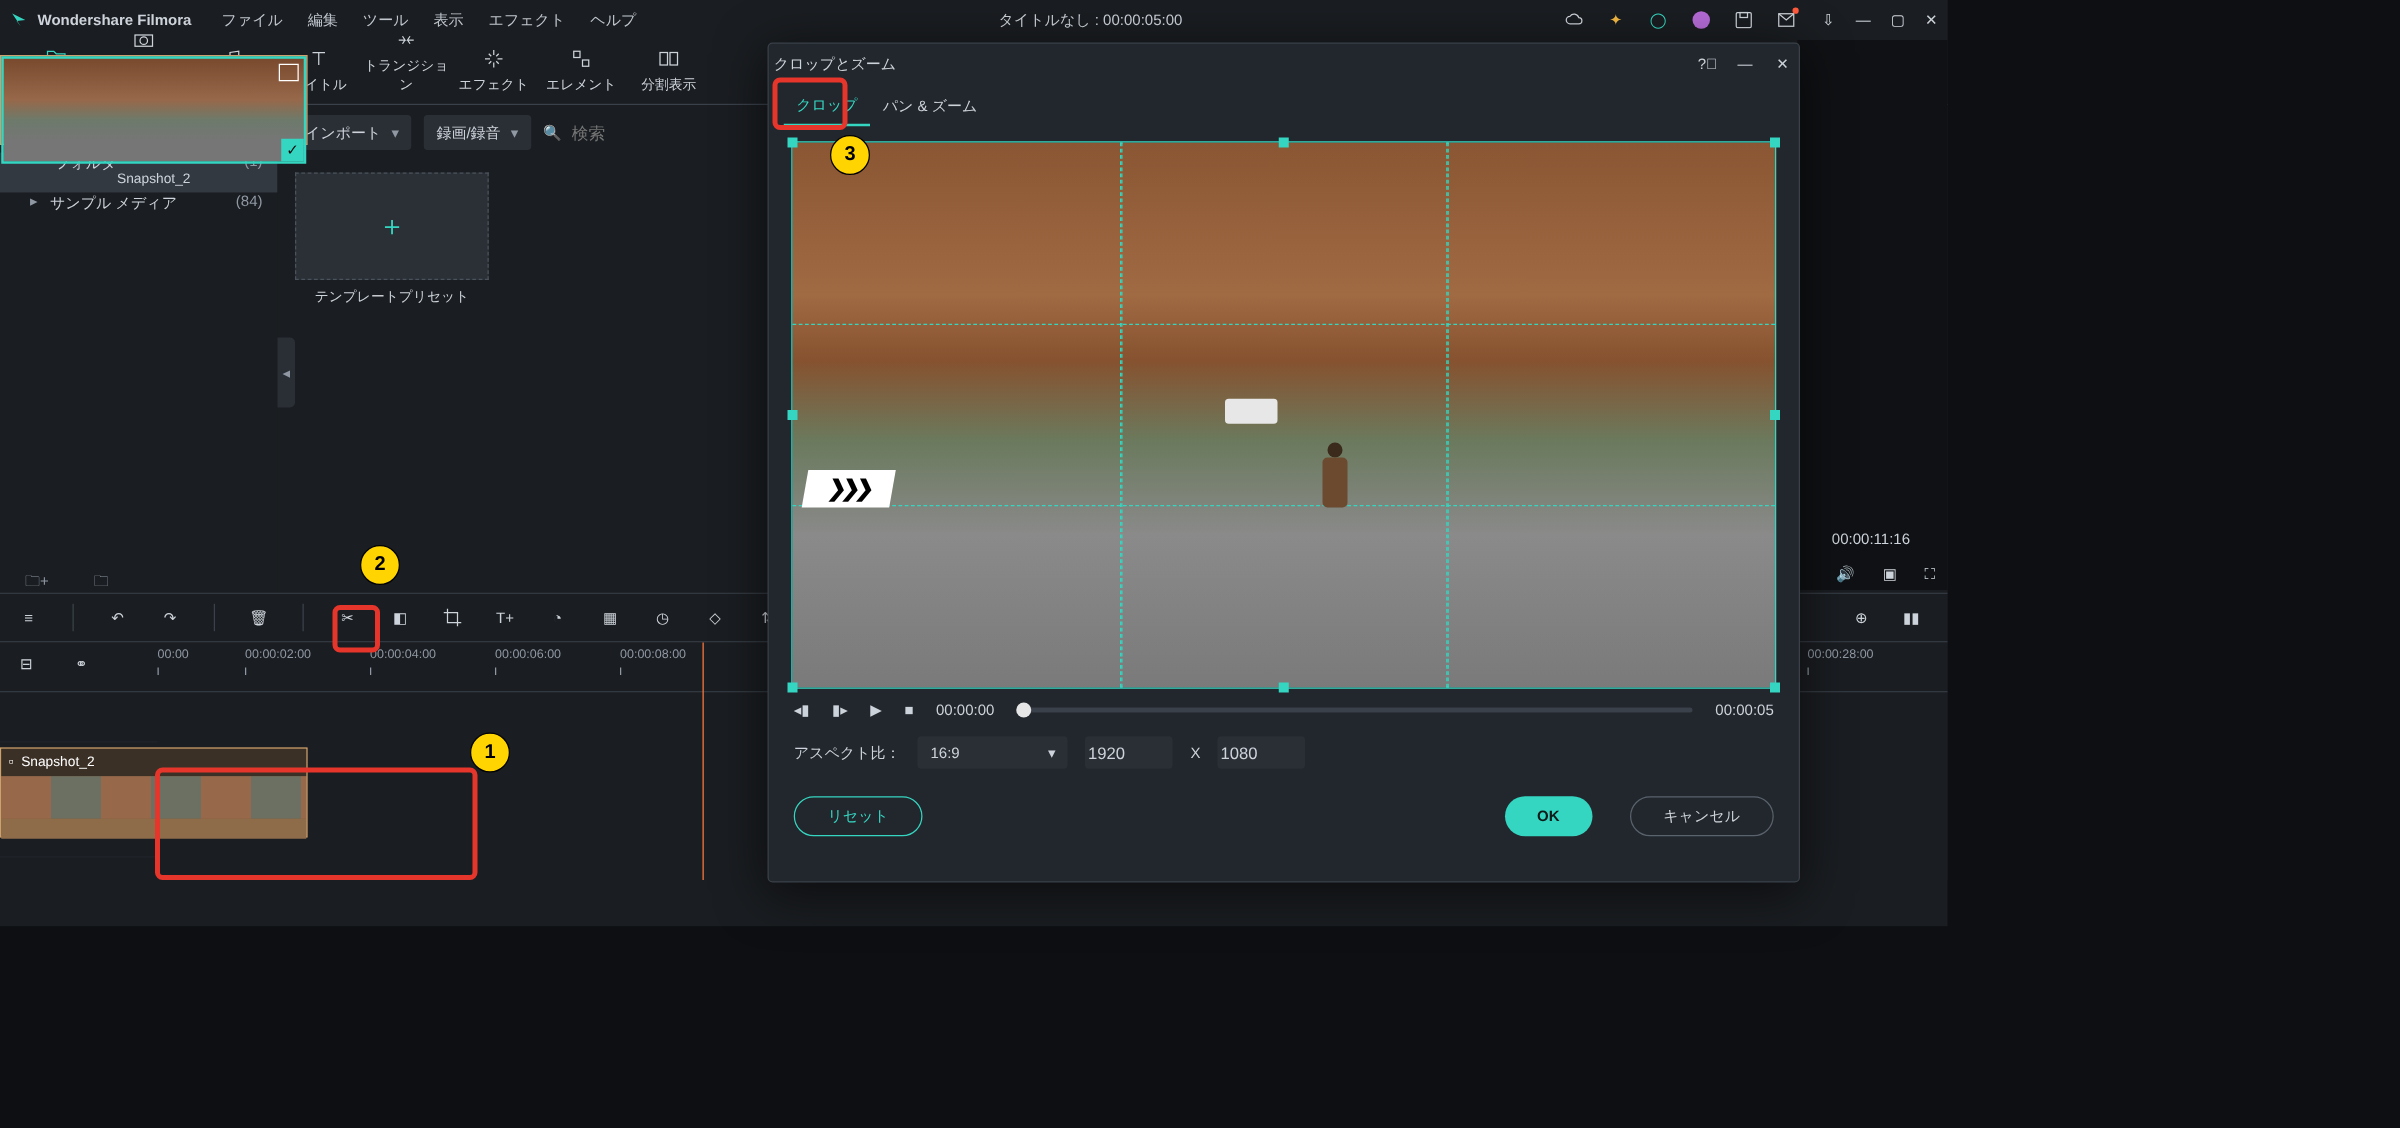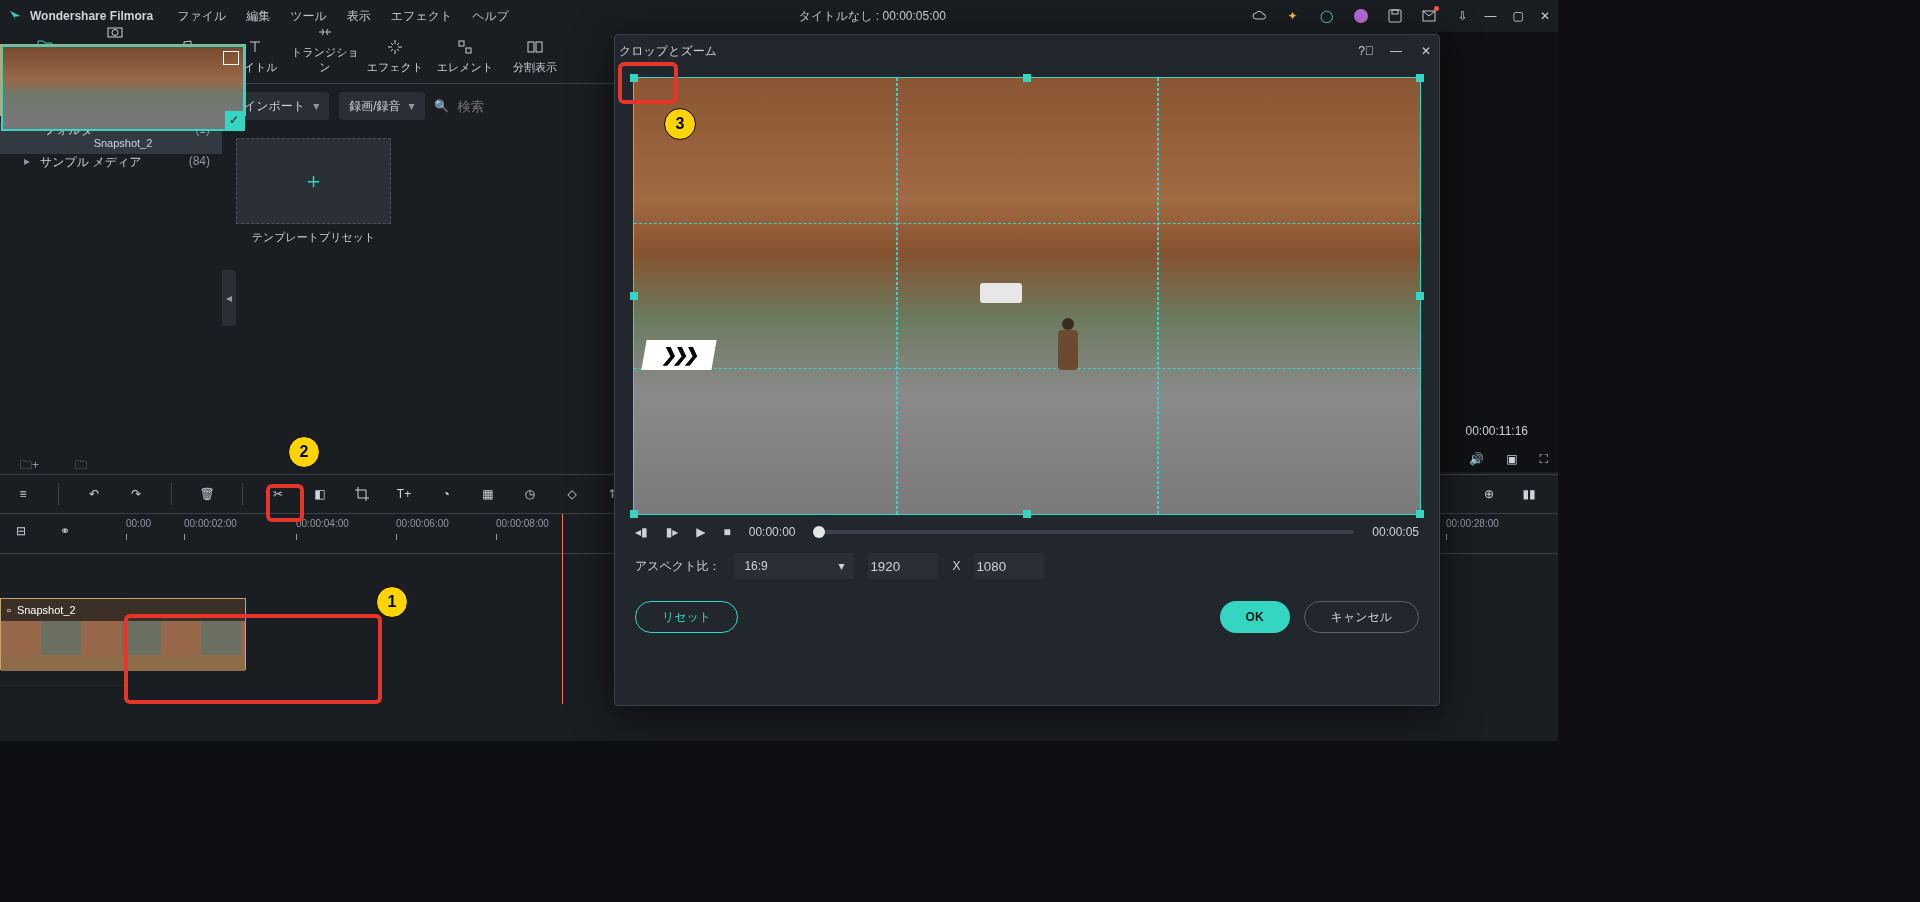--- a/index.html
+++ b/index.html
@@ -102,21 +102,21 @@
   .crop-area .van{position:absolute;left:44%;top:47%;width:42px;height:20px;background:#e7e7e7;border-radius:3px}
   .crop-area .person{position:absolute;left:54%;top:55%;width:20px;height:80px}
   .crop-area .person::before{content:"";position:absolute;left:4px;top:0;width:12px;height:12px;border-radius:50%;background:#3a2b1c}
   .crop-area .person::after{content:"";position:absolute;left:0;top:12px;width:20px;height:40px;background:#6b4a30;border-radius:4px}
   .dlg-player{display:flex;align-items:center;gap:18px;padding:10px 20px;color:#cdd3da}
   .dlg-player .track{flex:1;height:4px;background:#3a414a;border-radius:2px;position:relative}
   .dlg-player .track .knob{position:absolute;left:0;top:-4px;width:12px;height:12px;border-radius:50%;background:#e6e6e6}
   .dlg-aspect{display:flex;align-items:center;gap:14px;padding:4px 20px}
   .dlg-aspect .sel{width:120px;height:26px;background:var(--bg3);display:flex;align-items:center;justify-content:space-between;padding:0 10px;border-radius:3px}
   .dlg-aspect input{width:70px;height:26px;background:var(--bg3);border:none;color:var(--text);text-align:left;border-radius:3px}
-  .dlg-btns{display:flex;align-items:center;padding:18px 20px;gap:14px}
+  .dlg-btns{display:flex;align-items:center;padding:18px 20px;gap:30px}
   .btn{height:32px;padding:0 26px;border-radius:16px;display:inline-flex;align-items:center;justify-content:center;cursor:pointer;font-size:12px}
   .btn.outline{border:1px solid var(--teal);color:var(--teal);background:transparent}
   .btn.primary{background:var(--teal);color:#0c1a18;font-weight:600}
   .btn.ghost{border:1px solid #5a626c;color:var(--text)}
   .dlg-btns .sp{flex:1}
   
   .callout{position:absolute;border-radius:50%;width:32px;height:32px;background:var(--yellow);color:#000;font-weight:700;display:flex;align-items:center;justify-content:center;font-size:16px;border:1px solid #000;z-index:50}
   .redbox{position:absolute;border:4px solid var(--red);border-radius:6px;z-index:40;pointer-events:none}
   svg{display:block}
 </style>
@@ -315,21 +315,21 @@
     <span style="position:absolute;right:20px">▮▮</span>
   </div>
 
   <div class="ruler">
     <div class="hdr-icons">
       <span>⊟</span>
       <span>⚭</span>
     </div>
     <div class="ticks">
       <span class="tick" style="left:0">00:00</span>
-      <span class="tick" style="left:58px">00:00:02:00</span>
+      <span class="tick" style="left:70px">00:00:02:00</span>
       <span class="tick" style="left:170px">00:00:04:00</span>
       <span class="tick" style="left:270px">00:00:06:00</span>
       <span class="tick" style="left:370px">00:00:08:00</span>
       <span class="tick" style="left:1320px">00:00:28:00</span>
     </div>
   </div>
 
   <div class="tracks">
     <div class="trackhdr">
       <div class="row" style="height:40px"></div>
@@ -348,20 +348,24 @@
     <div style="position:absolute;left:562px;top:-40px;width:0;height:190px;border-left:1px solid #ff7a3c"></div>
   </div>
 
   <div class="dialog">
     <div class="dlg-title">
       <span>クロップとズーム</span>
       <span class="sp"></span>
       <span class="ic">?⃝</span>
       <span class="ic">—</span>
       <span class="ic">✕</span>
+    </div>
+    <div class="dlg-tabs">
+      <div class="dlg-tab active">クロップ</div>
+      <div class="dlg-tab">パン &amp; ズーム</div>
     </div>
     <div class="crop-area">
       <div class="h1"></div>
         <div class="h2"></div>
       <div class="hd tl"></div>
       <div class="hd tr"></div>
       <div class="hd bl"></div>
       <div class="hd br"></div>
       <div class="hd tc"></div>
       <div class="hd bc"></div>

